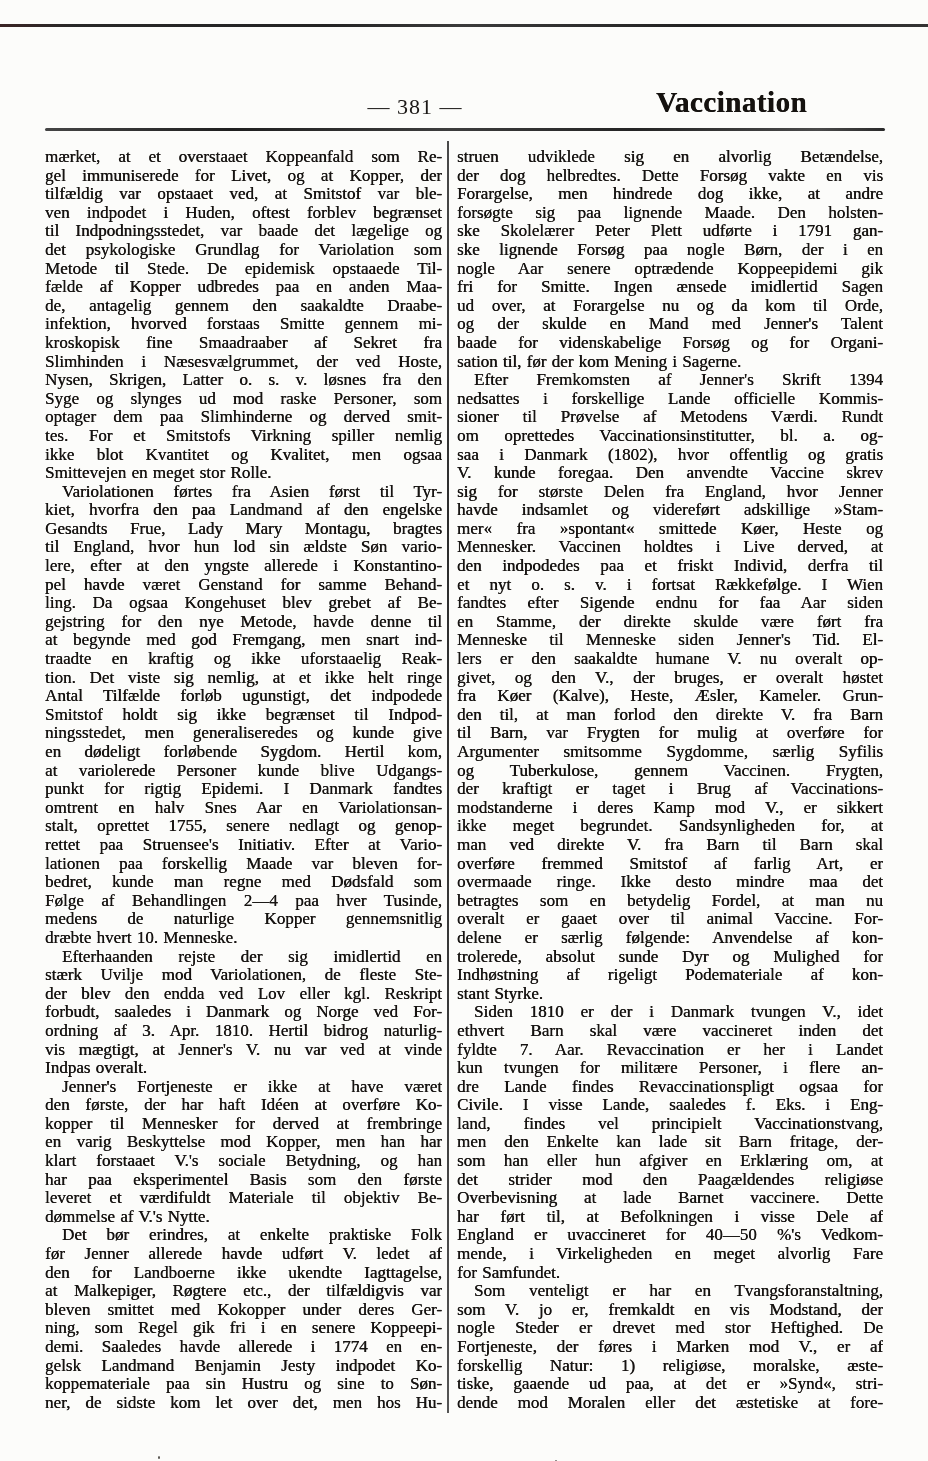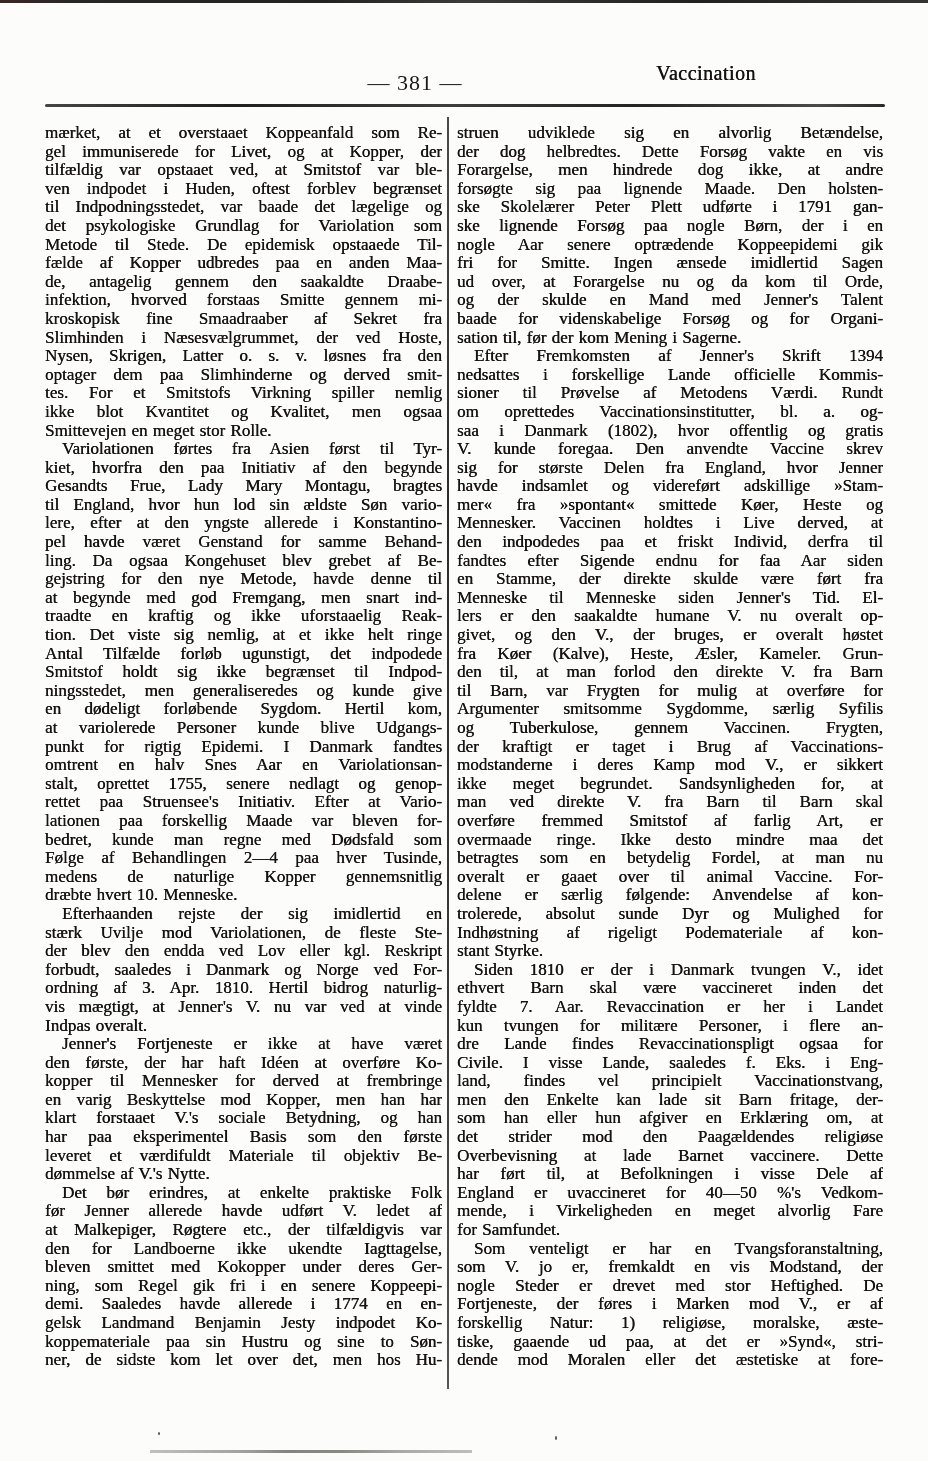--- a/index.html
+++ b/index.html
@@ -4,38 +4,38 @@
 <style>
   html, body { margin: 0; padding: 0; }
   body {
     width: 928px; height: 1461px;
     background: #fcfcfa;
     position: relative;
     font-family: "Liberation Serif", "DejaVu Serif", serif;
     color: #171412;
     overflow: hidden;
   }
-  .page { position: absolute; inset: 0; }
+  .page { position: absolute; inset: 0; margin-top: 24px; }
 
   
   .top-edge-artifact {
     position: absolute; top: 0; left: 0; width: 928px; height: 3px;
     background: linear-gradient(90deg, #2a1212 0%, #151515 8%, #101010 35%, #2a2a2a 50%, #0e0e0e 75%, #222 100%);
     opacity: .92;
   }
 
   .page-number {
     position: absolute; top: 70px; left: 45px; width: 740px;
     text-align: center;
     font-size: 22px; letter-spacing: 1px;
     color: #1b1816;
   }
   .title {
     position: absolute; top: 62px; left: 656px;
-    font-size: 20px; font-weight: 400; letter-spacing: .5px;
+    font-size: 29px; font-weight: 700; letter-spacing: .5px;
     color: #15120f;
     text-shadow: 0.4px 0 0 currentColor;
   }
   .header-rule {
     position: absolute; top: 104px; left: 45px; width: 840px; height: 3px;
     background: linear-gradient(90deg, #454545, #1f1f1f 22%, #3d3d3d 48%, #242424 70%, #4a4a4a 92%, #2a2a2a);
     border-radius: 2px;
   }
 
   .column {
@@ -87,26 +87,27 @@
       <div class="line">ven indpodet i Huden, oftest forblev begrænset</div>
       <div class="line">til Indpodningsstedet, var baade det lægelige og</div>
       <div class="line">det psykologiske Grundlag for Variolation som</div>
       <div class="line">Metode til Stede.  De epidemisk opstaaede Til-</div>
       <div class="line">fælde af Kopper udbredes paa en anden Maa-</div>
       <div class="line">de, antagelig gennem den saakaldte Draabe-</div>
       <div class="line">infektion, hvorved forstaas Smitte gennem mi-</div>
       <div class="line">kroskopisk fine Smaadraaber af Sekret fra</div>
       <div class="line">Slimhinden i Næsesvælgrummet, der ved Hoste,</div>
       <div class="line">Nysen, Skrigen, Latter o. s. v. løsnes fra den</div>
+      <div class="line">Syge og slynges ud mod raske Personer, som</div>
       <div class="line">optager dem paa Slimhinderne og derved smit-</div>
       <div class="line">tes.  For et Smitstofs Virkning spiller nemlig</div>
       <div class="line">ikke blot Kvantitet og Kvalitet, men ogsaa</div>
       <div class="line para-end">Smittevejen en meget stor Rolle.</div>
       <div class="line indent">Variolationen førtes fra Asien først til Tyr-</div>
-      <div class="line">kiet, hvorfra den paa Initiativ af den begynde</div>
+      <div class="line">kiet, hvorfra den paa Landmand af den engelske</div>
       <div class="line">Gesandts Frue, Lady Mary Montagu, bragtes</div>
       <div class="line">til England, hvor hun lod sin ældste Søn vario-</div>
       <div class="line">lere, efter at den yngste allerede i Konstantino-</div>
       <div class="line">pel havde været Genstand for samme Behand-</div>
       <div class="line">ling.  Da ogsaa Kongehuset blev grebet af Be-</div>
       <div class="line">gejstring for den nye Metode, havde denne til</div>
       <div class="line">at begynde med god Fremgang, men snart ind-</div>
       <div class="line">traadte en kraftig og ikke uforstaaelig Reak-</div>
       <div class="line">tion.  Det viste sig nemlig, at et ikke helt ringe</div>
       <div class="line">Antal Tilfælde forløb ugunstigt, det indpodede</div>
@@ -133,22 +134,22 @@
       <div class="line indent">Jenner's Fortjeneste er ikke at have været</div>
       <div class="line">den første, der har haft Idéen at overføre Ko-</div>
       <div class="line">kopper til Mennesker for derved at frembringe</div>
       <div class="line">en varig Beskyttelse mod Kopper, men han har</div>
       <div class="line">klart forstaaet V.'s sociale Betydning, og han</div>
       <div class="line">har paa eksperimentel Basis som den første</div>
       <div class="line">leveret et værdifuldt Materiale til objektiv Be-</div>
       <div class="line para-end">dømmelse af V.'s Nytte.</div>
       <div class="line indent">Det bør erindres, at enkelte praktiske Folk</div>
       <div class="line">før Jenner allerede havde udført V. ledet af</div>
+      <div class="line">den for Landboerne ikke ukendte Iagttagelse,</div>
       <div class="line">at Malkepiger, Røgtere etc., der tilfældigvis var</div>
-      <div class="line">den for Landboerne ikke ukendte Iagttagelse,</div>
       <div class="line">bleven smittet med Kokopper under deres Ger-</div>
       <div class="line">ning, som Regel gik fri i en senere Koppeepi-</div>
       <div class="line">demi.  Saaledes havde allerede i 1774 en en-</div>
       <div class="line">gelsk Landmand Benjamin Jesty indpodet Ko-</div>
       <div class="line">koppemateriale paa sin Hustru og sine to Søn-</div>
       <div class="line">ner, de sidste kom let over det, men hos Hu-</div>
     </div>
   <div class="divider"></div>
   <div class="column col-right">
       <div class="line">struen udviklede sig en alvorlig Betændelse,</div>
@@ -167,20 +168,21 @@
       <div class="line">nedsattes i forskellige Lande officielle Kommis-</div>
       <div class="line">sioner til Prøvelse af Metodens Værdi.  Rundt</div>
       <div class="line">om oprettedes Vaccinationsinstitutter, bl. a. og-</div>
       <div class="line">saa i Danmark (1802), hvor offentlig og gratis</div>
       <div class="line">V. kunde foregaa.  Den anvendte Vaccine skrev</div>
       <div class="line">sig for største Delen fra England, hvor Jenner</div>
       <div class="line">havde indsamlet og videreført adskillige »Stam-</div>
       <div class="line">mer« fra »spontant« smittede Køer, Heste og</div>
       <div class="line">Mennesker.  Vaccinen holdtes i Live derved, at</div>
       <div class="line">den indpodedes paa et friskt Individ, derfra til</div>
+      <div class="line">et nyt o. s. v. i fortsat Rækkefølge.  I Wien</div>
       <div class="line">fandtes efter Sigende endnu for faa Aar siden</div>
       <div class="line">en Stamme, der direkte skulde være ført fra</div>
       <div class="line">Menneske til Menneske siden Jenner's Tid.  El-</div>
       <div class="line">lers er den saakaldte humane V. nu overalt op-</div>
       <div class="line">givet, og den V., der bruges, er overalt høstet</div>
       <div class="line">fra Køer (Kalve), Heste, Æsler, Kameler.  Grun-</div>
       <div class="line">den til, at man forlod den direkte V. fra Barn</div>
       <div class="line">til Barn, var Frygten for mulig at overføre for</div>
       <div class="line">Argumenter smitsomme Sygdomme, særlig Syfilis</div>
       <div class="line">og Tuberkulose, gennem Vaccinen.   Frygten,</div>

